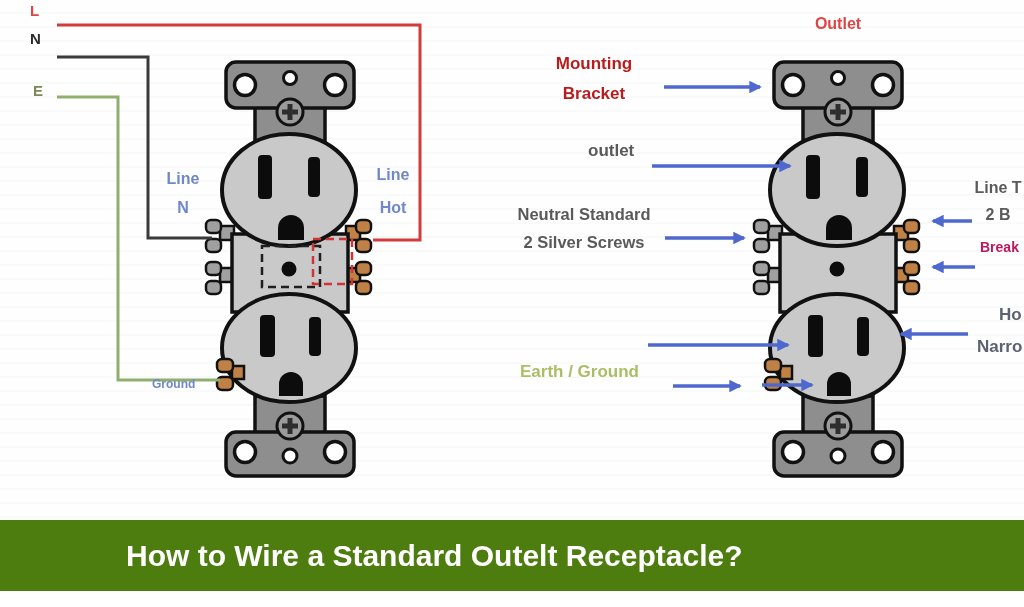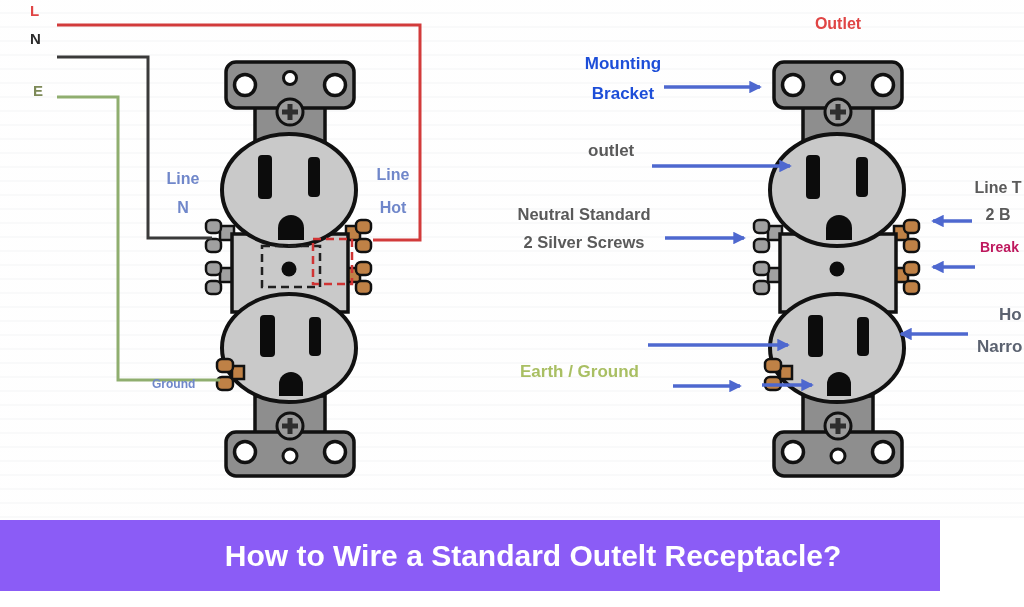--- a/index.html
+++ b/index.html
@@ -12,31 +12,31 @@
   .lbl{position:absolute;font-weight:700;white-space:nowrap;}
   .two{text-align:center;}
   .two span{display:block;}
   #lbl-l{left:30px;top:2px;color:#e04545;font-size:15px;}
   #lbl-n{left:30px;top:30px;color:#2b2b2b;font-size:15px;}
   #lbl-e{left:33px;top:82px;color:#7d8a58;font-size:15px;}
   #lbl-line-n{left:155px;top:164px;width:56px;color:#7087ca;font-size:16px;line-height:29px;}
   #lbl-line-hot{left:365px;top:158px;width:56px;color:#7087ca;font-size:16px;line-height:33px;}
   #lbl-ground{left:145px;top:377px;color:#7087ca;font-size:12px;margin-left:7px;}
   #lbl-outlet-title{left:806px;top:15px;width:64px;text-align:center;color:#e04545;font-size:16px;}
-  #lbl-mounting{left:568px;top:49px;width:110px;color:#1d4ed8;font-size:17px;line-height:30px;}
+  #lbl-mounting{left:539px;top:49px;width:110px;color:#b91c1c;font-size:17px;line-height:30px;}
   #lbl-outlet{left:588px;top:141px;color:#5a5a5a;font-size:17px;}
   #lbl-neutral-terminal{left:500px;top:200px;width:168px;color:#5a5a5a;font-size:16.5px;line-height:28px;}
   #lbl-neutral-side{left:500px;top:292px;width:168px;color:#5a5a5a;font-size:16.5px;line-height:26px;}
   #lbl-earth{left:520px;top:362px;color:#a9bf63;font-size:17px;}
   #lbl-line-terminal{left:968px;top:174px;width:60px;color:#5a5a5a;font-size:16px;line-height:27px;}
   #lbl-break{left:980px;top:239px;color:#be185d;font-size:14px;}
   #lbl-ho{left:999px;top:305px;color:#5b6270;font-size:17px;}
   #lbl-narro{left:977px;top:337px;color:#5b6270;font-size:17px;}
-  #banner{position:absolute;left:0;top:520px;width:940px;height:71px;background:#8b5cf6;
-          color:#fff;font-size:30px;font-weight:700;line-height:71px;text-align:center;
+  #banner{position:absolute;left:0;top:520px;width:1024px;height:71px;background:#4d7c0f;
+          color:#fff;font-size:30px;font-weight:700;line-height:71px;
           padding-left:126px;box-sizing:border-box;}
 </style>
 </head>
 <body>
 
 <div id="page">
   <div id="stripes"></div>
 
   <svg width="1024" height="607" viewBox="0 0 1024 607">
     <defs>

